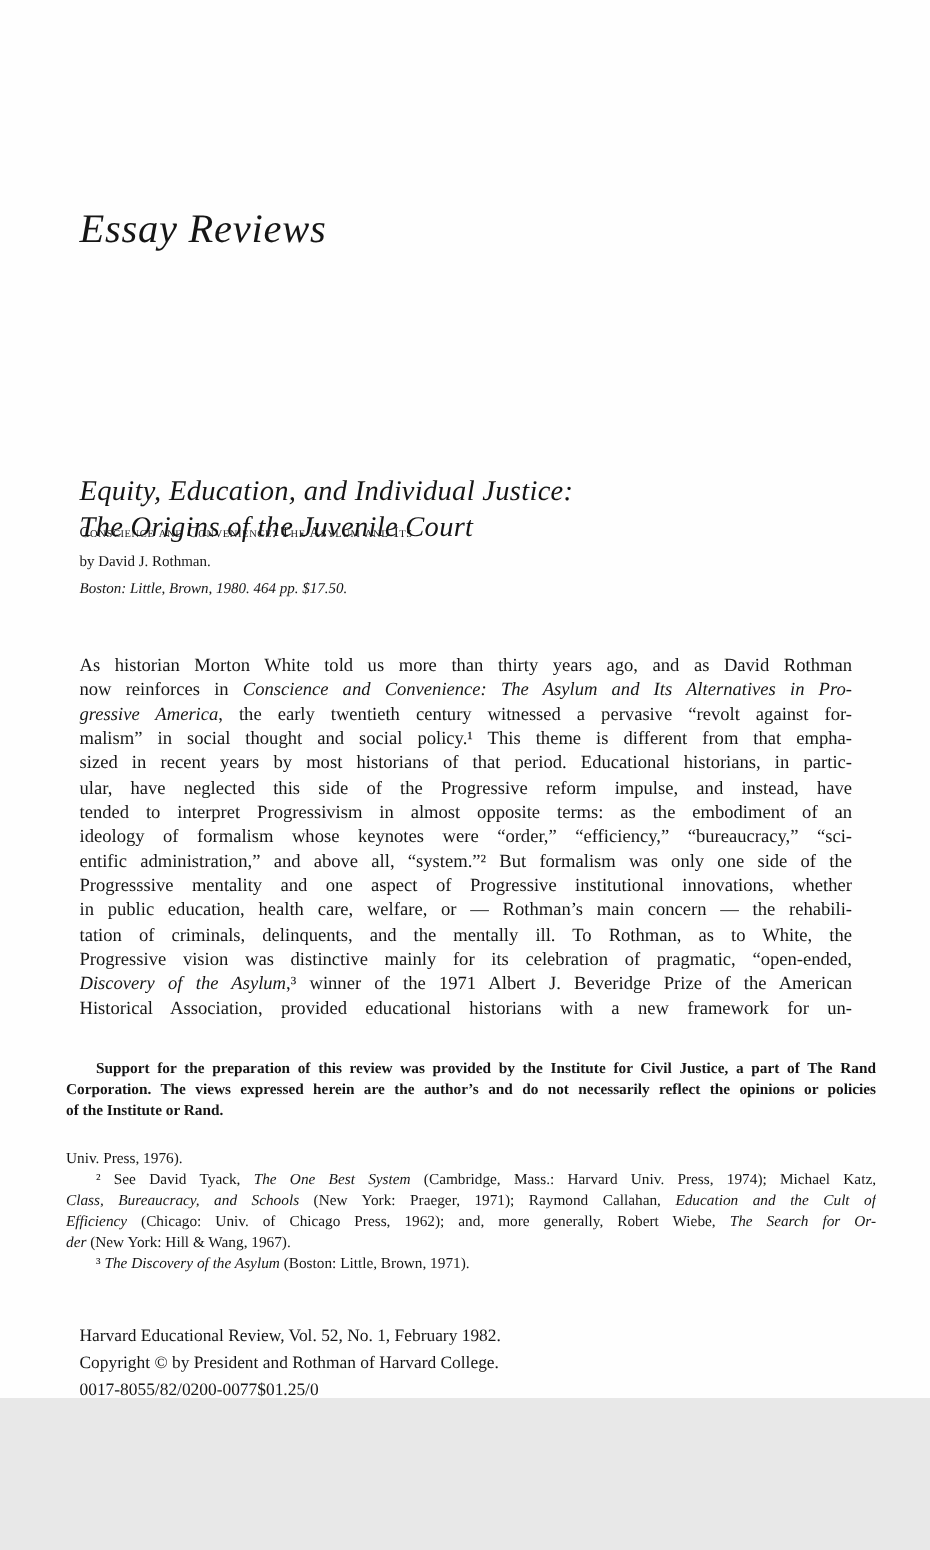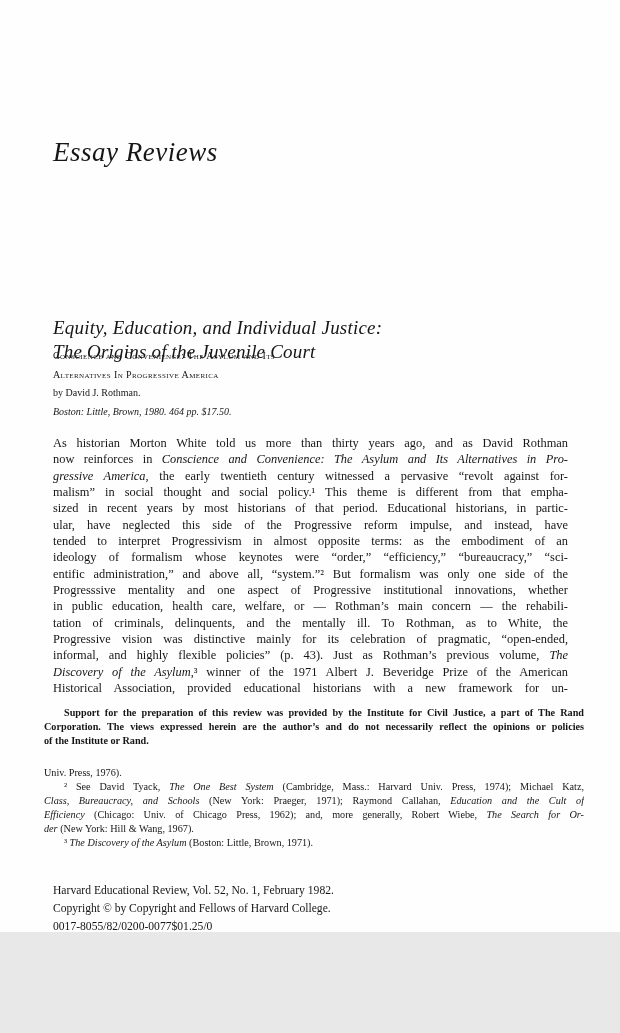--- a/index.html
+++ b/index.html
@@ -87,40 +87,38 @@
 
   <div class="essay-title">Essay Reviews</div>
 
   <div class="review-heading">
     <div>Equity, Education, and Individual Justice:</div>
     <div>The Origins of the Juvenile Court</div>
   </div>
 
   <div class="book-block">
     <div class="smallcaps">Conscience and Convenience: The Asylum and Its</div>
-    <div class="smallcaps">Alternatives In Progressive America</div>
     <div>by David J. Rothman.</div>
     <div class="publine">Boston: Little, Brown, 1980. 464 pp. $17.50.</div>
   </div>
 
   <div class="body-text">
       <div class="tline"><span>As historian Morton White told us more than thirty years ago, and as David Rothman</span></div>
       <div class="tline"><span>now reinforces in </span><i>Conscience and Convenience: The Asylum and Its Alternatives in Pro-</i></div>
       <div class="tline"><i>gressive America</i><span>, the early twentieth century witnessed a pervasive “revolt against for-</span></div>
       <div class="tline"><span>malism” in social thought and social policy.¹ This theme is different from that empha-</span></div>
       <div class="tline"><span>sized in recent years by most historians of that period. Educational historians, in partic-</span></div>
       <div class="tline"><span>ular, have neglected this side of the Progressive reform impulse, and instead, have</span></div>
       <div class="tline"><span>tended to interpret Progressivism in almost opposite terms: as the embodiment of an</span></div>
       <div class="tline"><span>ideology of formalism whose keynotes were “order,” “efficiency,” “bureaucracy,” “sci-</span></div>
       <div class="tline"><span>entific administration,” and above all, “system.”² But formalism was only one side of the</span></div>
       <div class="tline"><span>Progresssive mentality and one aspect of Progressive institutional innovations, whether</span></div>
       <div class="tline"><span>in public education, health care, welfare, or — Rothman’s main concern — the rehabili-</span></div>
       <div class="tline"><span>tation of criminals, delinquents, and the mentally ill. To Rothman, as to White, the</span></div>
       <div class="tline"><span>Progressive vision was distinctive mainly for its celebration of pragmatic, “open-ended,</span></div>
-      <div class="tline"><span>informal, and highly flexible policies” (p. 43). Just as Rothman’s previous volume, </span><i>The</i></div>
       <div class="tline"><i>Discovery of the Asylum</i><span>,³ winner of the 1971 Albert J. Beveridge Prize of the American</span></div>
       <div class="tline"><span>Historical Association, provided educational historians with a new framework for un-</span></div>
     </div>
 
   <div class="support-note">
       <div class="tline ind"><span>Support for the preparation of this review was provided by the Institute for Civil Justice, a part of The Rand</span></div>
       <div class="tline"><span>Corporation. The views expressed herein are the author’s and do not necessarily reflect the opinions or policies</span></div>
       <div class="tline nojust"><span>of the Institute or Rand.</span></div>
     </div>
 
@@ -134,19 +132,19 @@
         <div class="tline"><i>Efficiency</i><span> (Chicago: Univ. of Chicago Press, 1962); and, more generally, Robert Wiebe, </span><i>The Search for Or-</i></div>
         <div class="tline nojust"><i>der</i><span> (New York: Hill &amp; Wang, 1967).</span></div>
       </div>
     <div>
         <div class="tline nojust ind"><span>³ </span><i>The Discovery of the Asylum</i><span> (Boston: Little, Brown, 1971).</span></div>
       </div>
   </div>
 
   <div class="journal-block">
     <div>Harvard Educational Review, Vol. 52, No. 1, February 1982.</div>
-    <div>Copyright © by Copyright and Fellows of Harvard College.</div>
+    <div>Copyright © by President and Rothman of Harvard College.</div>
     <div>0017-8055/82/0200-0077$01.25/0</div>
   </div>
 
   <div class="page-number">77</div>
 
 </div>
 
 </body></html>

